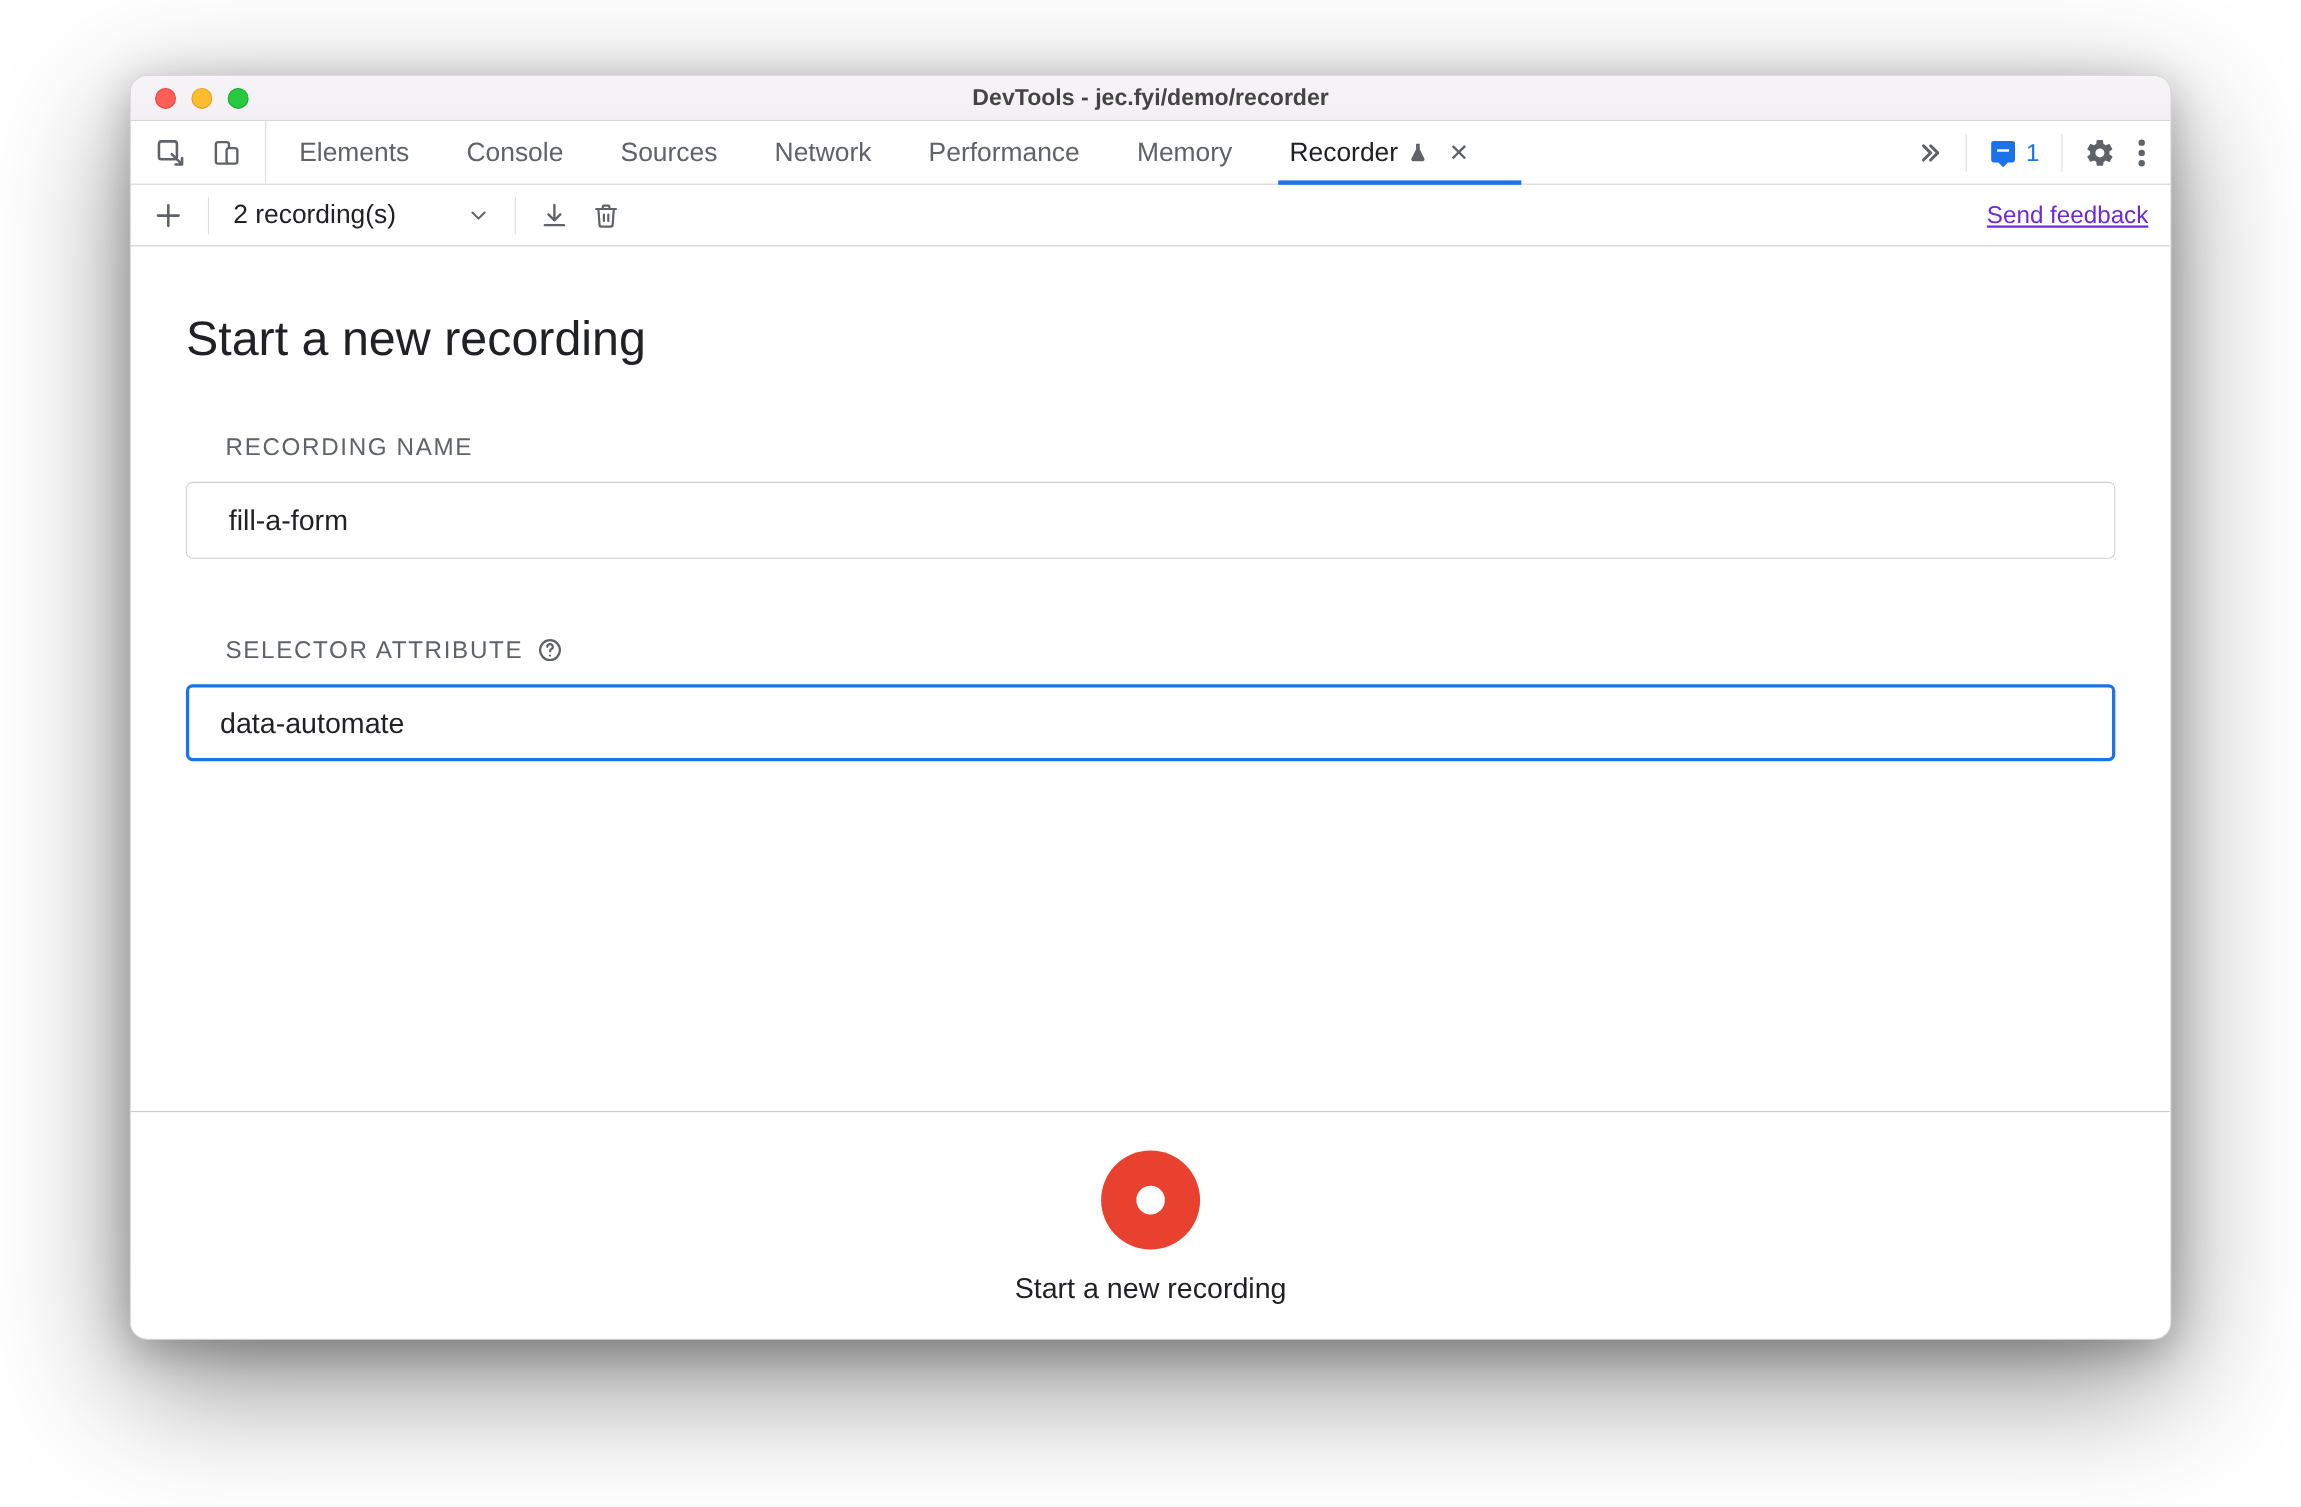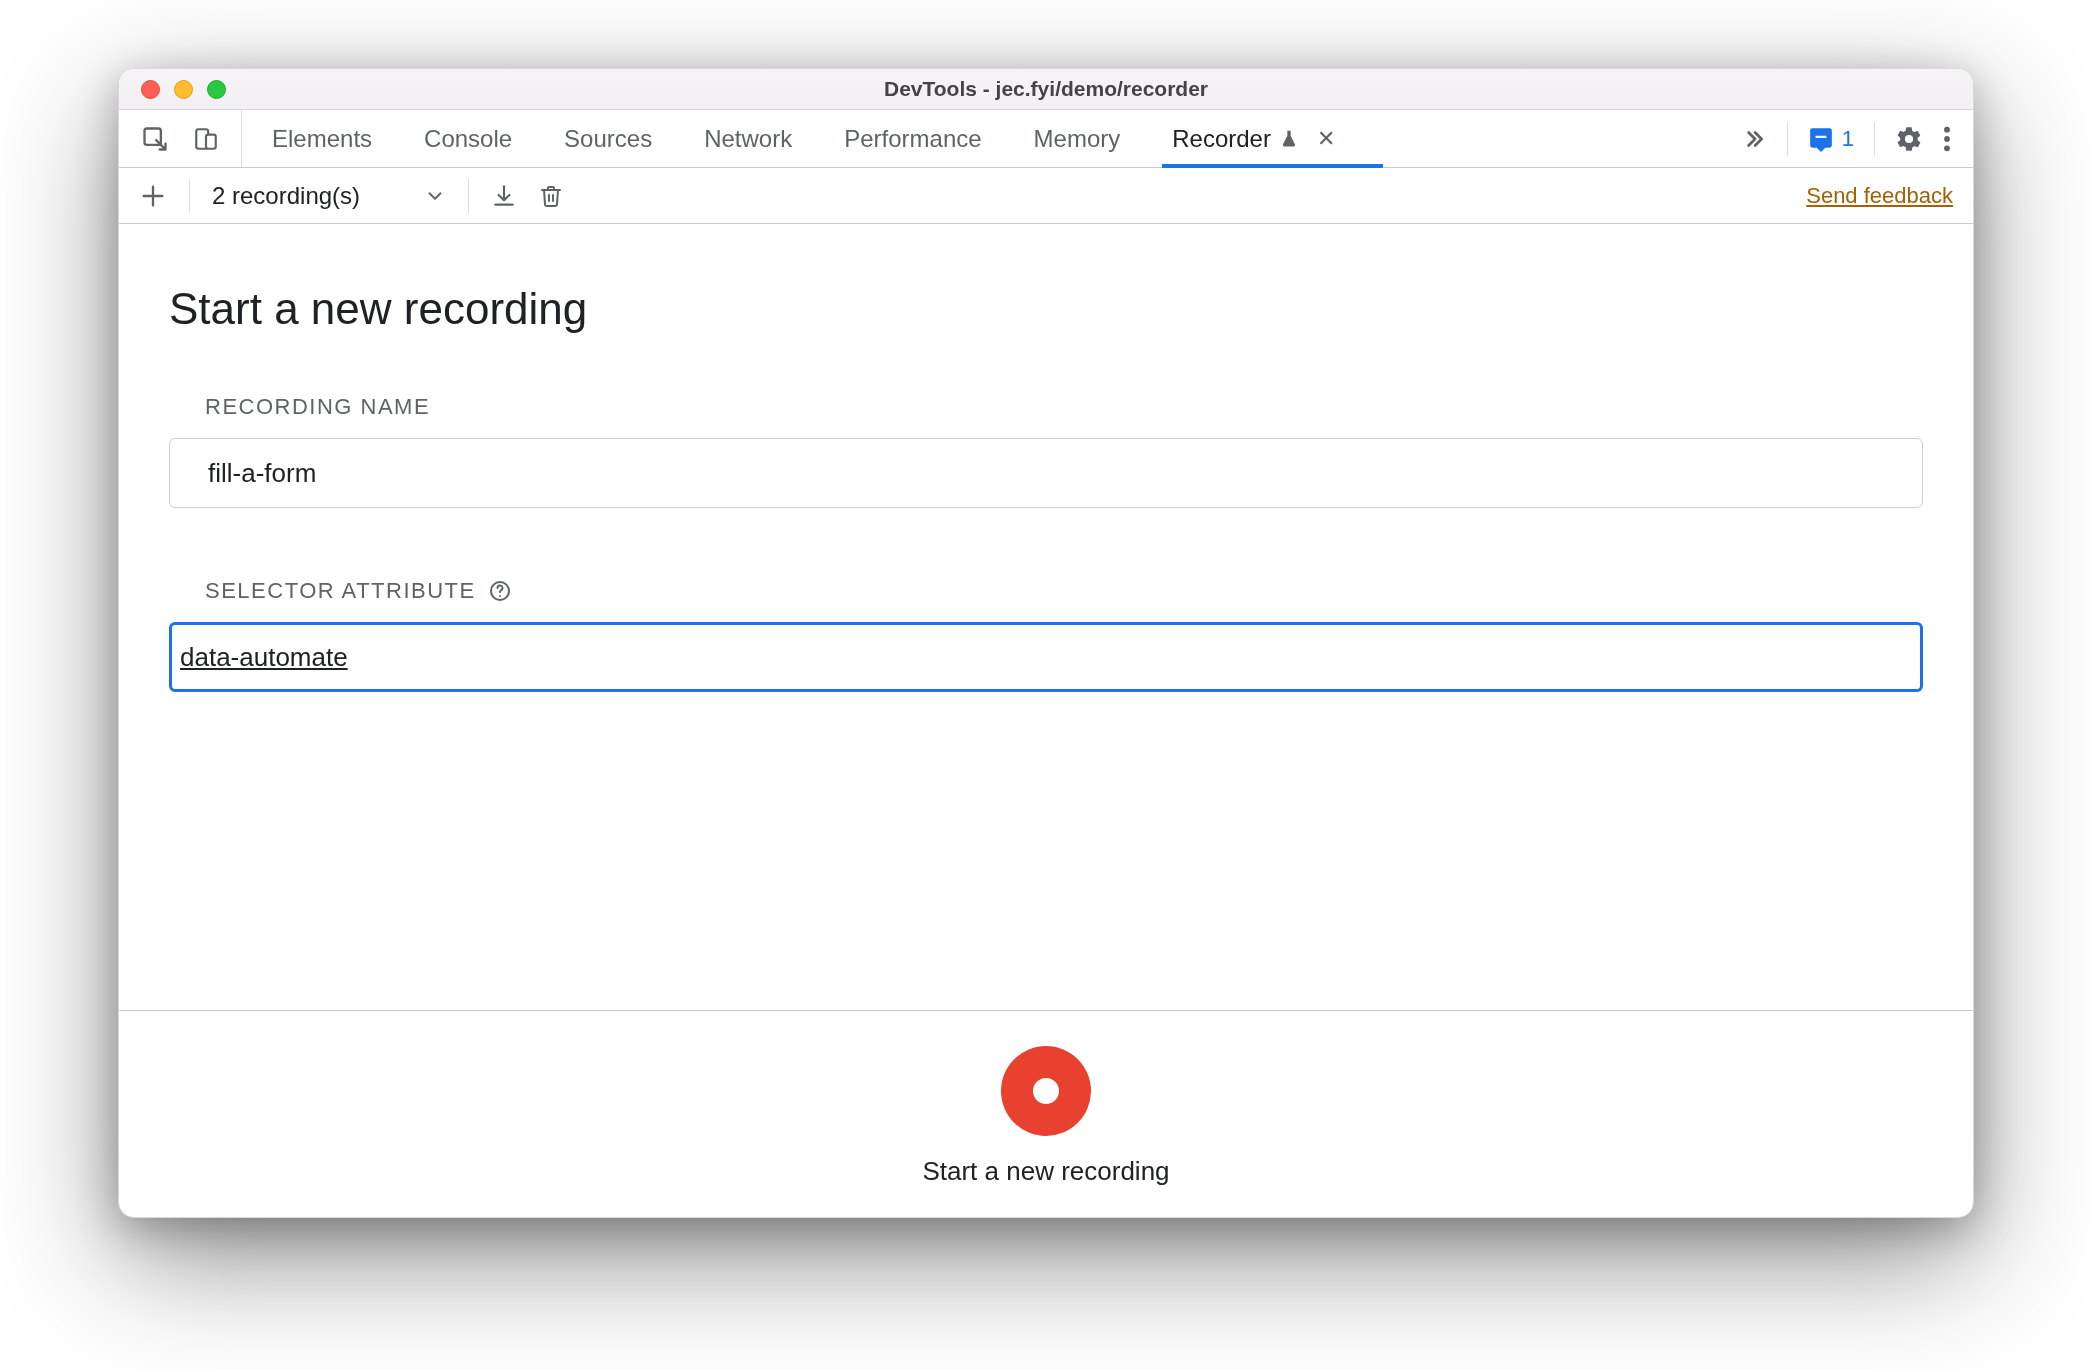--- a/index.html
+++ b/index.html
@@ -145,21 +145,21 @@
   .rec-select {
     display: flex;
     align-items: center;
     gap: 64px;
     font-size: 24px;
     color: #202124;
     cursor: pointer;
   }
   .feedback {
     font-size: 22px;
-    color: #a16207;
+    color: #6d28d9;
     text-decoration: underline;
     cursor: pointer;
   }
   .icon-btn { color: #5f6368; cursor: pointer; }
 
   
   .content {
     flex: 1;
     padding: 60px 50px 0 50px;
   }
@@ -186,22 +186,21 @@
     border: 1px solid #d0d0d0;
     border-radius: 6px;
     font-size: 26px;
     padding: 0 38px;
     color: #202124;
     outline: none;
     background: #fff;
   }
   .field-input.focused {
     border: 3px solid #1a73e8;
-    padding: 0 8px;
-    text-decoration: underline;
+    padding: 0 28px;
   }
   .field-group { margin-bottom: 70px; }
 
   
   .footer {
     border-top: 1px solid #ccc;
     display: flex;
     flex-direction: column;
     align-items: center;
     justify-content: center;

